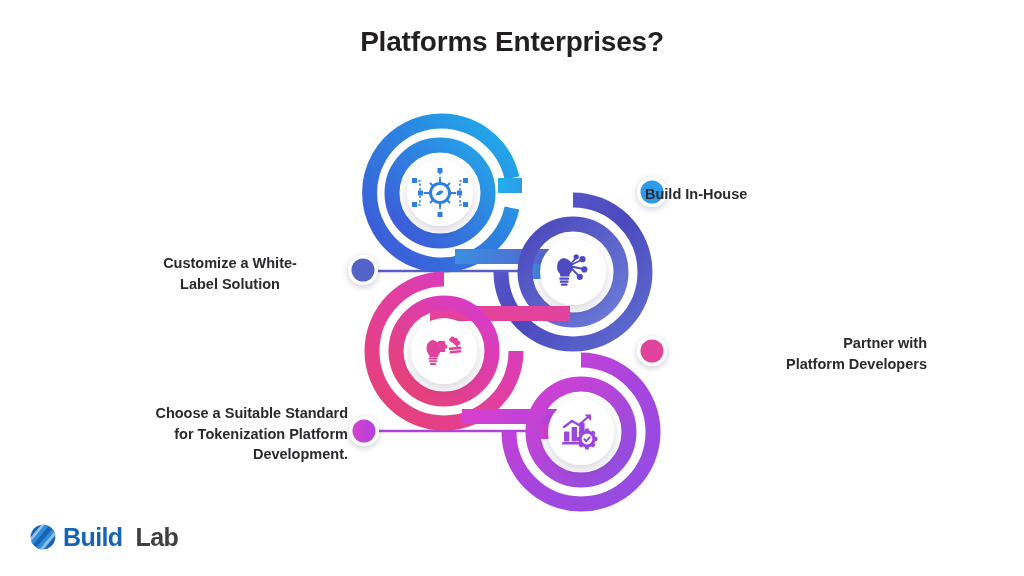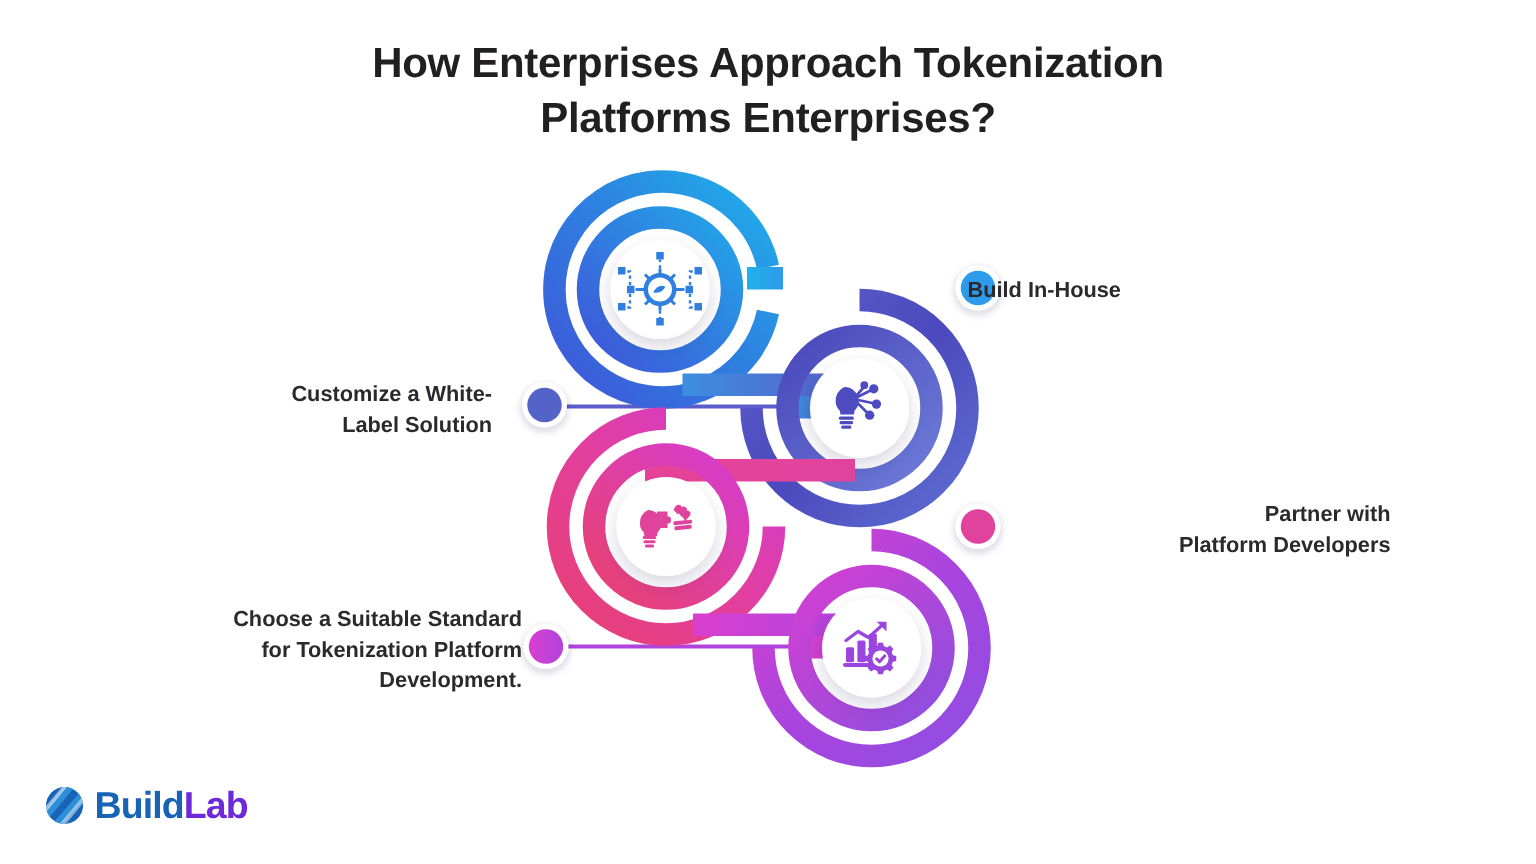--- a/index.html
+++ b/index.html
@@ -47,29 +47,28 @@
     position:absolute;
     left:30px; top:524px;
     display:flex;align-items:center;gap:7px;
   }
   .logo-mark{width:26px;height:26px;display:block;}
   .logo-text{
     font-size:25px;font-weight:bold;letter-spacing:-0.6px;
     line-height:1;
   }
   .logo-text .solu{color:#1763b6;}
-  .logo-text .lab{color:#6d28d9;}
+  .logo-text .lab{color:#404040;margin-left:13px;}
 </style>
 </head>
 <body>
 
 <div id="canvas">
 
   <div class="title">
-    <span class="line">How Enterprises Approach Tokenization</span>
     <span class="line">Platforms Enterprises?</span>
   </div>
 
   <div class="stage">
     <svg width="1024" height="576" viewBox="0 0 1024 576" xmlns="http://www.w3.org/2000/svg">
       <defs>
 
         <linearGradient id="g1" x1="0" y1="1" x2="1" y2="0">
           <stop offset="0%" stop-color="#3f55d8"></stop>
           <stop offset="55%" stop-color="#2d82e0"></stop>
@@ -288,21 +287,21 @@
 
         <circle cx="364" cy="431" r="15" fill="#ffffff" filter="url(#dotShadow)"></circle>
         <circle cx="364" cy="431" r="11.5" fill="url(#bar4)"></circle>
       </g>
 
     </svg>
   </div>
 
   <div class="label right" style="left:645px; top:184px; width:250px;">Build In-House</div>
 
-  <div class="label left" style="left:108px; top:253px; width:220px;">Customize a White-
+  <div class="label left" style="left:120px; top:253px; width:220px;text-align:center;">Customize a White-
 Label Solution</div>
 
   <div class="label right" style="left:677px; top:333px; width:250px;text-align:right;">Partner with
 Platform Developers</div>
 
   <div class="label left" style="left:68px; top:403px; width:280px;">Choose a Suitable Standard
 for Tokenization Platform
 Development.</div>
 
   <div class="logo">

